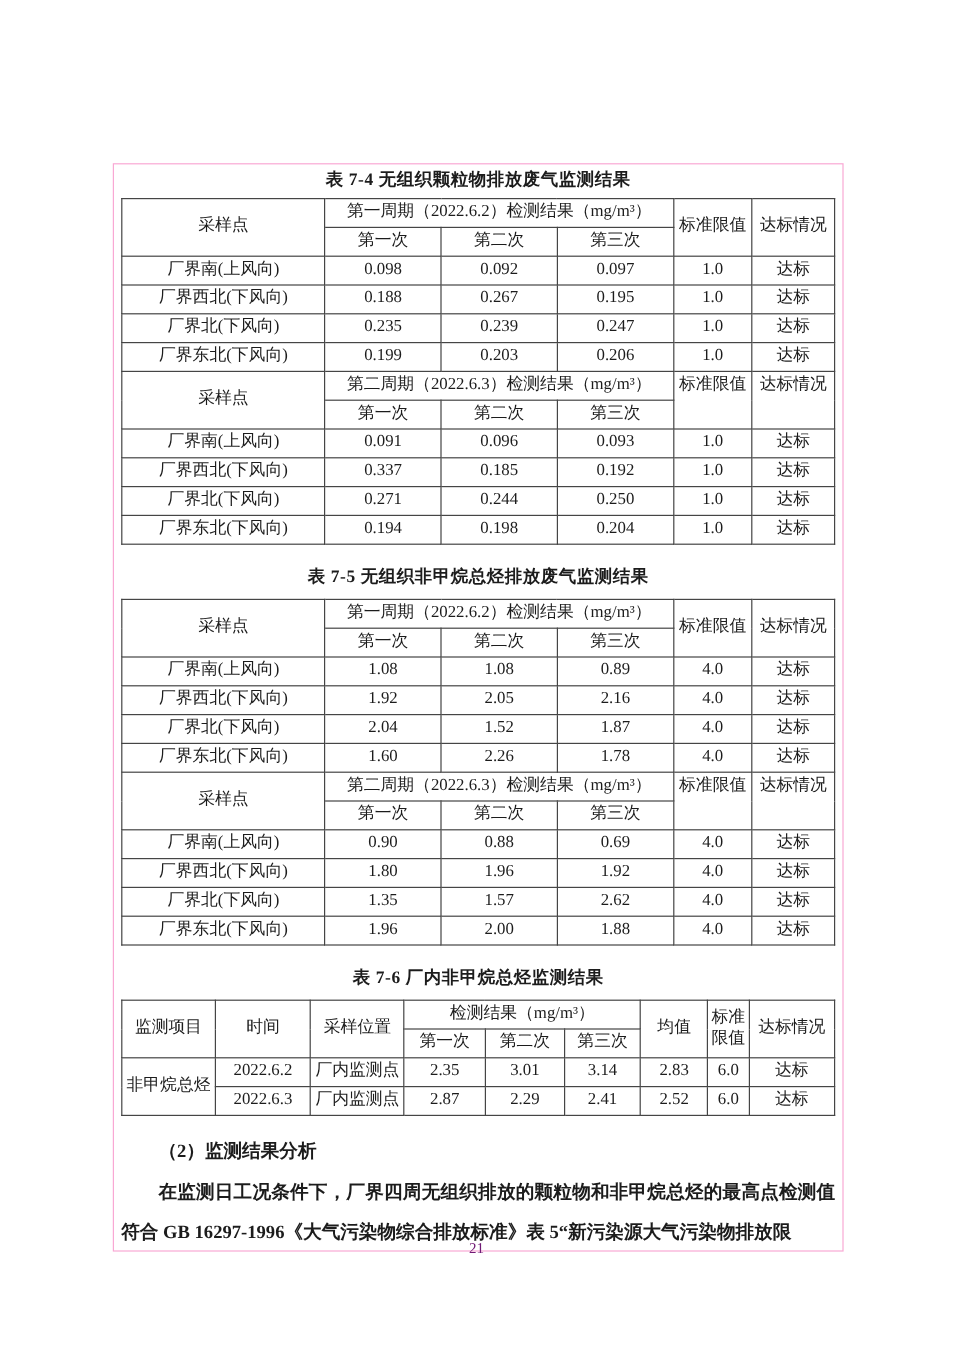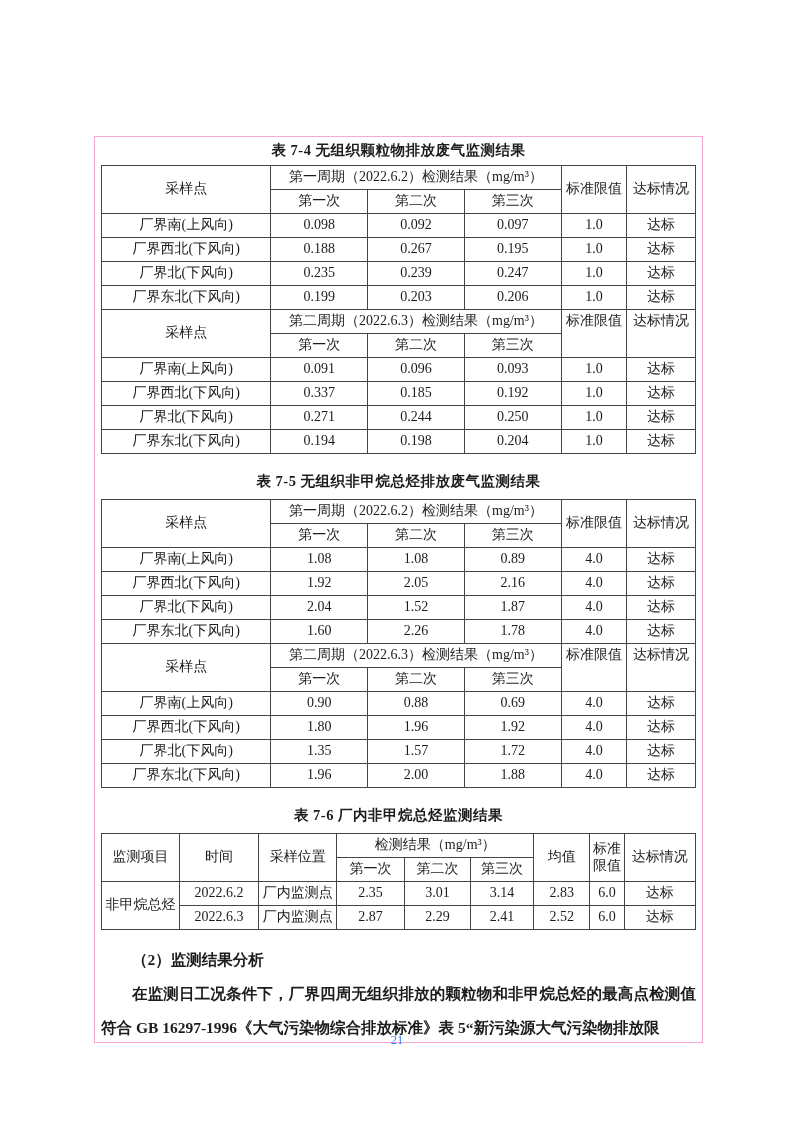--- a/index.html
+++ b/index.html
@@ -24,21 +24,21 @@
     overflow:hidden; white-space:normal;
   }
   table.grid td.vt { vertical-align:top; padding-top:3px; }
   .para { margin-top:13px; }
   .para-line {
     font-size:15.5px; line-height:34px; text-align:justify;
     text-indent:2em; margin:0;font-weight:bold;
   }
   .page-num {
     position:absolute; left:0; right:0; top:1033px; text-align:center;
-    font-size:12.5px; color:#3b82f6;
+    font-size:12.5px; color:#701a75;
   }
 </style>
 </head>
 <body>
 
 <div class="page">
   <div class="content">
 
     <div class="tbl-title">表 7-4 无组织颗粒物排放废气监测结果</div>
     <table class="grid">
@@ -218,21 +218,21 @@
         <td>1.80</td>
         <td>1.96</td>
         <td>1.92</td>
         <td>4.0</td>
         <td>达标</td>
       </tr>
       <tr>
         <td>厂界北(下风向)</td>
         <td>1.35</td>
         <td>1.57</td>
-        <td>1.72</td>
+        <td>2.62</td>
         <td>4.0</td>
         <td>达标</td>
       </tr>
       <tr>
         <td>厂界东北(下风向)</td>
         <td>1.96</td>
         <td>2.00</td>
         <td>1.88</td>
         <td>4.0</td>
         <td>达标</td>

